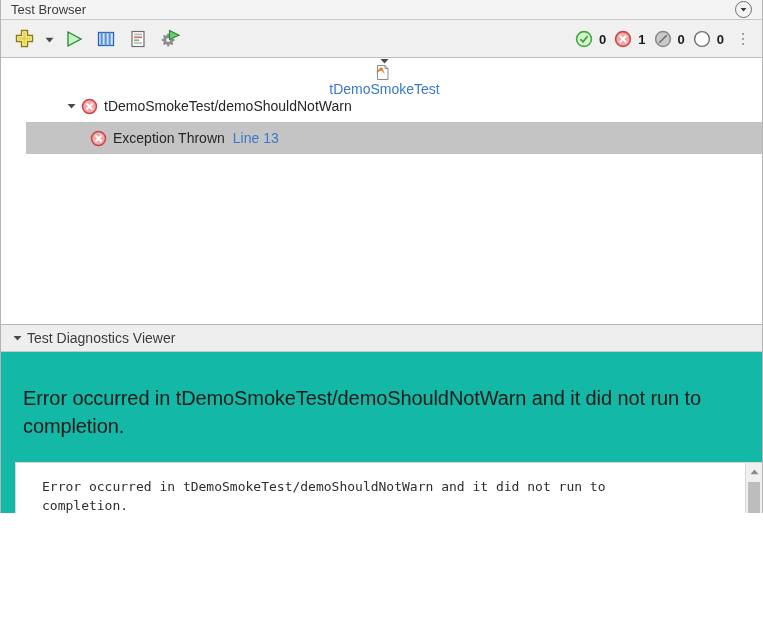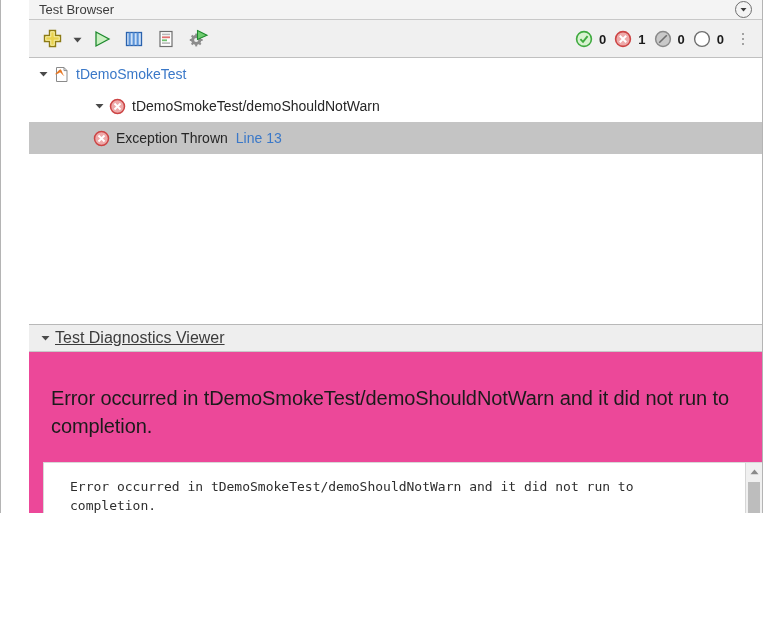--- a/index.html
+++ b/index.html
@@ -19,21 +19,20 @@
   #app {
     position: relative;
     width: 763px;
     height: 513px;
     background: #ffffff;
     box-sizing: border-box;
     border: 1px solid #b4b4b4;
     border-top: none;
     border-bottom: none;
     overflow: hidden;
-    padding-left: 28px;
   }
 
   
   .titlebar {
     position: relative;
     height: 20px;
     background: #f4f4f4;
     border-bottom: 1px solid #c8c8c8;
     display: flex;
     align-items: center;
@@ -186,28 +185,27 @@
     background: #eeeeee;
     border-top: 1px solid #b8b8b8;
     border-bottom: 1px solid #c8c8c8;
     display: flex;
     align-items: center;
     padding-left: 8px;
     box-sizing: border-box;
   }
   .panel-header .twisty { width: 16px; }
   .panel-title {
-    font-size: 16px;
+    font-size: 14px;
     color: #3c3c3c;
     margin-left: 2px;
-    text-decoration: underline;
   }
   .diag-body {
     position: relative;
-    background: #ec4899;
+    background: #14b8a6;
     height: 288px;
     box-sizing: border-box;
     overflow: hidden;
   }
   .diag-heading {
     font-family: "Liberation Sans", sans-serif;
     font-size: 20px;
     color: #1b1b1b;
     line-height: 28px;
     padding: 32px 28px 0 22px;
@@ -395,21 +393,21 @@
           <i></i>
             <i></i>
             <i></i>
         </span>
       </div>
     </div>
   </div>
 
   <div class="tree">
 
-    <div class="tree-row" style="padding-left:6px;">
+    <div class="tree-row" style="padding-left:6px;flex-direction:column;">
       <div class="twisty">
         <span>
           <svg width="9" height="6" viewBox="0 0 9 6">
               <path d="M0.5 1 L8.5 1 L4.5 5.6 Z" fill="#4a4a4a"></path>
             </svg>
         </span>
       </div>
       <div class="row-icon">
         <svg width="17" height="17" viewBox="0 0 17 17">
           <path d="M3.5 1.5 H11 L14 4.6 V15.5 H3.5 Z" fill="#ffffff" stroke="#8a8a8a" stroke-width="1"></path>
@@ -430,21 +428,21 @@
       </div>
       <div class="row-icon">
         <svg width="17" height="17" viewBox="0 0 18 18">
           <circle cx="9" cy="9" r="7.4" fill="#eeaaaa" stroke="#cc4444" stroke-width="1.6"></circle>
           <path d="M5.8 5.8 L12.2 12.2 M12.2 5.8 L5.8 12.2" stroke="#ffffff" stroke-width="2"></path>
         </svg>
       </div>
       <span class="row-label">tDemoSmokeTest/demoShouldNotWarn</span>
     </div>
 
-    <div class="tree-row selected" style="padding-left:62px;">
+    <div class="tree-row selected" style="padding-left:62px;margin-left:25px;">
       <div class="row-icon">
         <svg width="17" height="17" viewBox="0 0 18 18">
           <circle cx="9" cy="9" r="7.4" fill="#eeaaaa" stroke="#cc4444" stroke-width="1.6"></circle>
           <path d="M5.8 5.8 L12.2 12.2 M12.2 5.8 L5.8 12.2" stroke="#ffffff" stroke-width="2"></path>
         </svg>
       </div>
       <span class="row-label">Exception Thrown</span>
       <span class="row-sub">Line 13</span>
     </div>
   </div>

